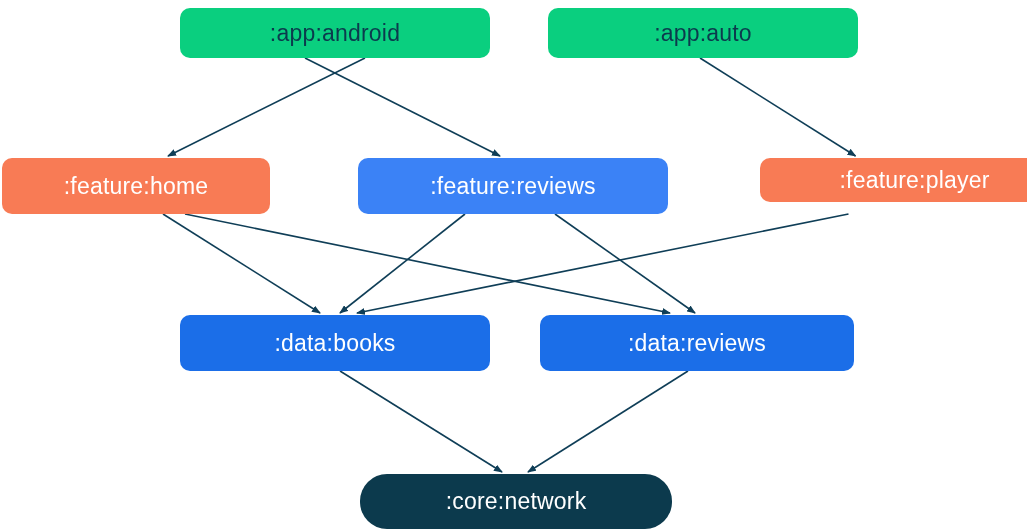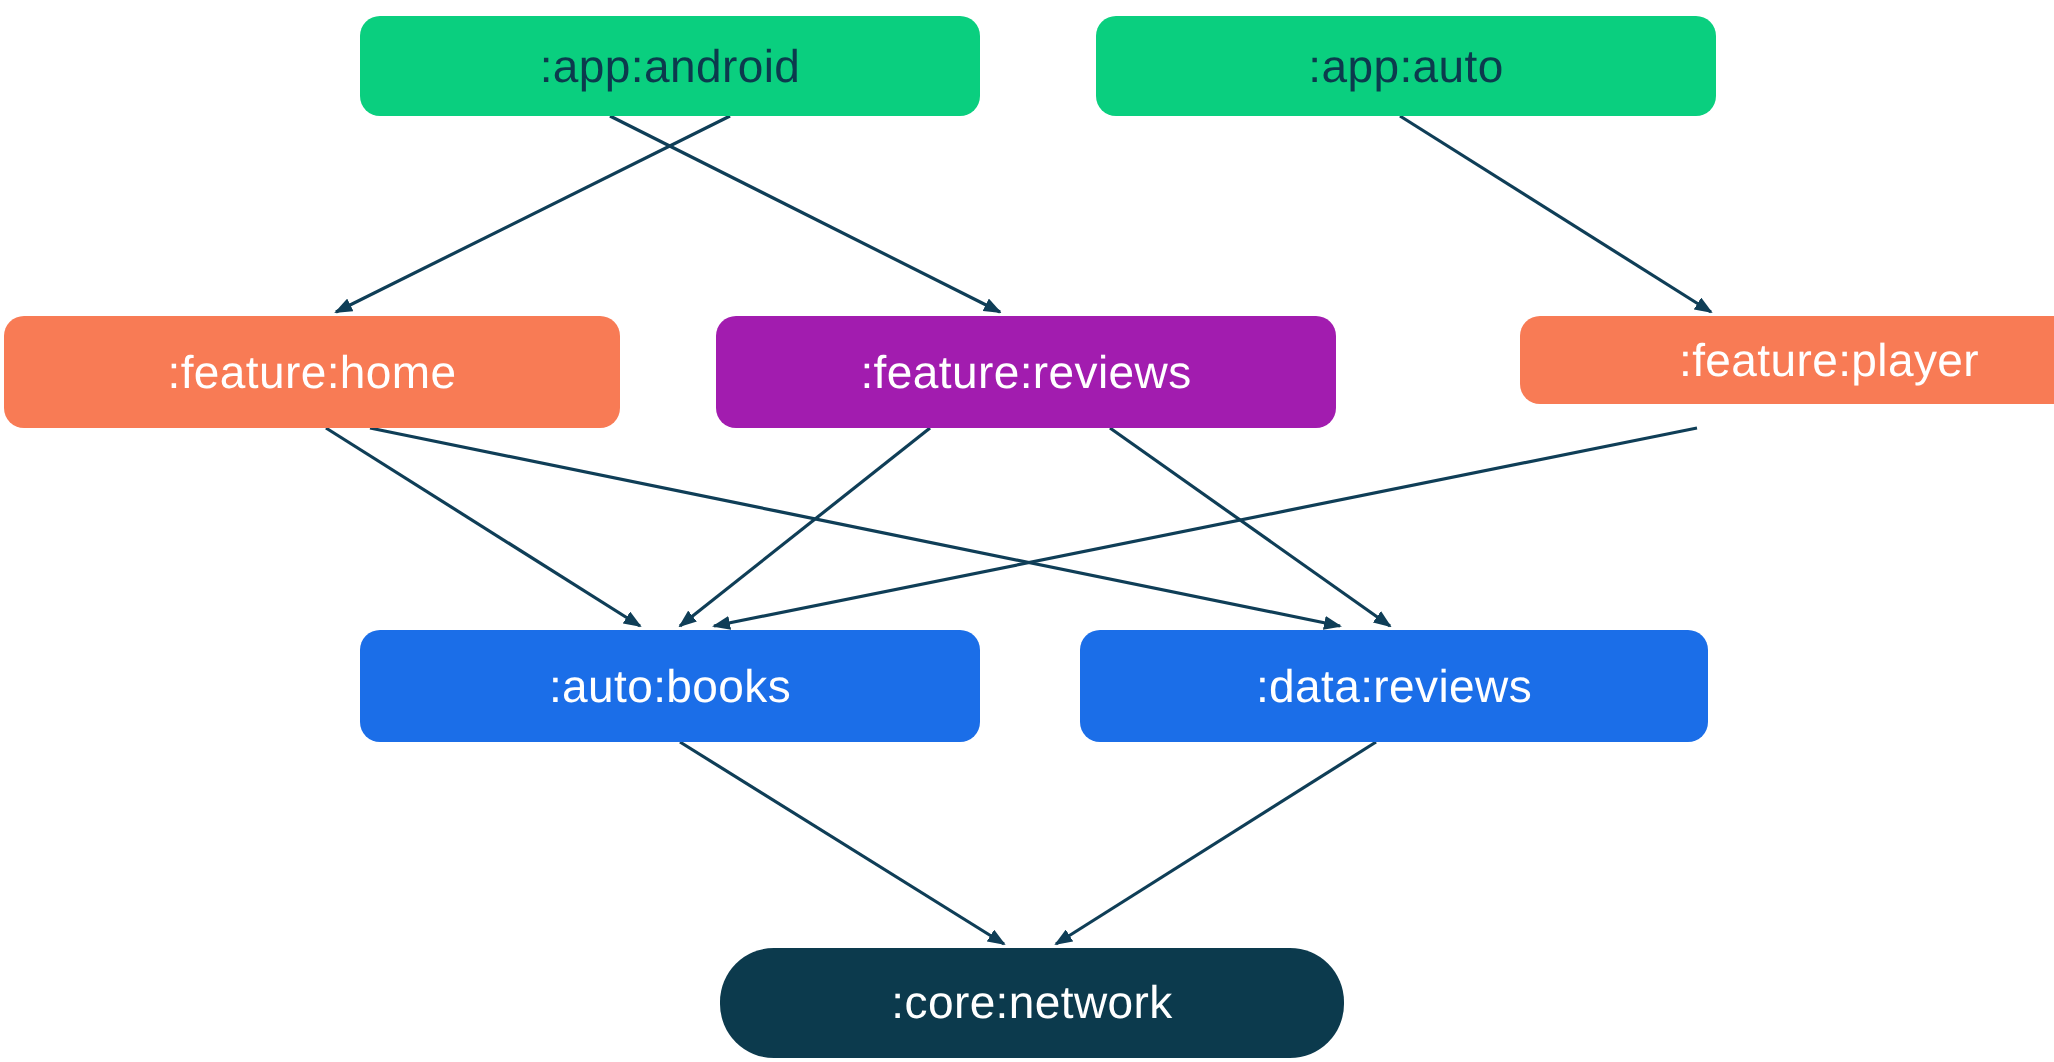--- a/index.html
+++ b/index.html
@@ -31,21 +31,21 @@
     justify-content: center;
     border-radius: 10px;
     font-size: 23px;
     font-weight: 500;
     letter-spacing: 0.2px;
     box-sizing: border-box;
   }
   
   .n-app-android     { left: 180px; top: 8px;   width: 310px; height: 50px; }
   .n-app-auto        { left: 548px; top: 8px;   width: 310px; height: 50px; }
-  .n-feature-home    { left: 2px;   top: 158px; width: 308px; height: 56px; }
+  .n-feature-home    { left: 2px;   top: 158px; width: 268px; height: 56px; }
   .n-feature-reviews { left: 358px; top: 158px; width: 310px; height: 56px; }
   .n-feature-player  { left: 760px; top: 158px; width: 309px; height: 44px; }
   .n-data-books      { left: 180px; top: 315px; width: 310px; height: 56px; }
   .n-data-reviews    { left: 540px; top: 315px; width: 314px; height: 56px; }
   .n-core-network    { left: 360px; top: 474px; width: 312px; height: 55px; }
 </style>
 </head>
 <body>
 
 <div class="canvas">
@@ -75,30 +75,30 @@
   </div>
 
   <div class="node n-app-auto" style="background: rgb(10, 207, 127); color: rgb(12, 58, 77);">
     <span>:app:auto</span>
   </div>
 
   <div class="node n-feature-home" style="background: rgb(248, 123, 85); color: rgb(255, 255, 255);">
     <span>:feature:home</span>
   </div>
 
-  <div class="node n-feature-reviews" style="background: #a21caf; color: rgb(255, 255, 255);">
+  <div class="node n-feature-reviews" style="background: #3b82f6; color: rgb(255, 255, 255);">
     <span>:feature:reviews</span>
   </div>
 
   <div class="node n-feature-player" style="background: rgb(248, 123, 85); color: rgb(255, 255, 255);">
     <span>:feature:player</span>
   </div>
 
   <div class="node n-data-books" style="background: rgb(27, 110, 232); color: rgb(255, 255, 255);">
-    <span>:auto:books</span>
+    <span>:data:books</span>
   </div>
 
   <div class="node n-data-reviews" style="background: rgb(27, 110, 232); color: rgb(255, 255, 255);">
     <span>:data:reviews</span>
   </div>
 
   <div class="node n-core-network" style="background: rgb(12, 58, 77); color: rgb(255, 255, 255); border-radius: 27px;">
     <span>:core:network</span>
   </div>
 

